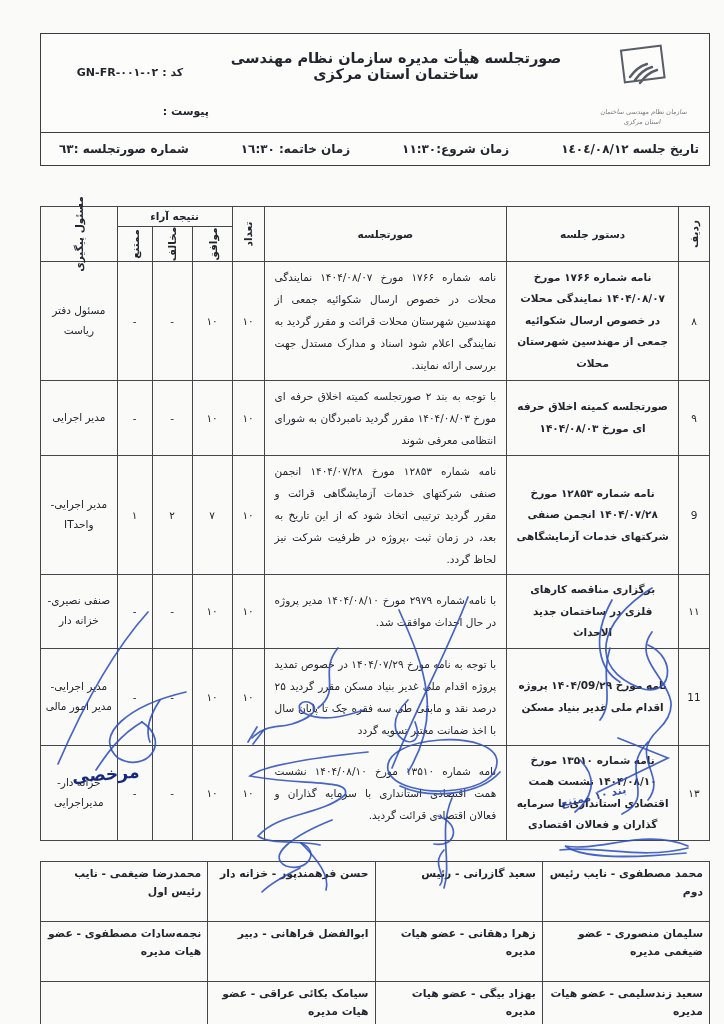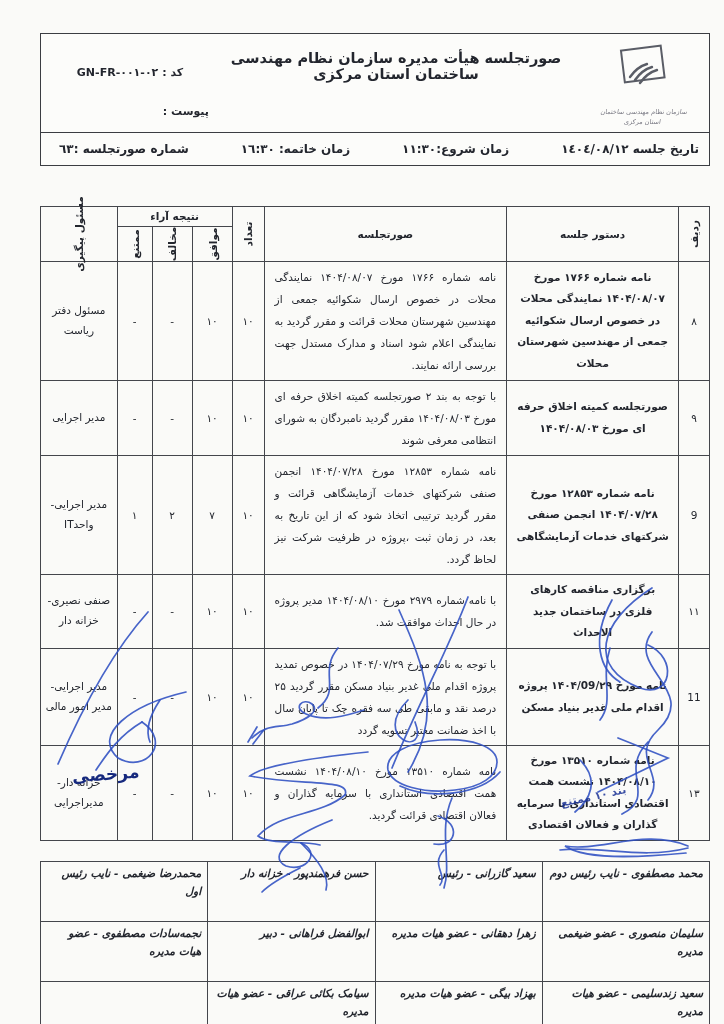--- a/index.html
+++ b/index.html
@@ -85,21 +85,20 @@
   .sig-table { margin-top:20px; border:1.5px solid #3b3d42; }
   .sig-table td {
     border:1px solid #44464c;
     width:25%;
     height:60px;
     vertical-align:top;
     padding:3px 6px;
     font-size:10.8px;
     font-weight:bold;
     line-height:1.7;
-    font-style:italic;
   }
 
   
   .ink-overlay {
     position:absolute; inset:0;
     width:724px; height:1024px;
     pointer-events:none;
   }
   .ink-overlay path, .ink-overlay ellipse {
     fill:none;

